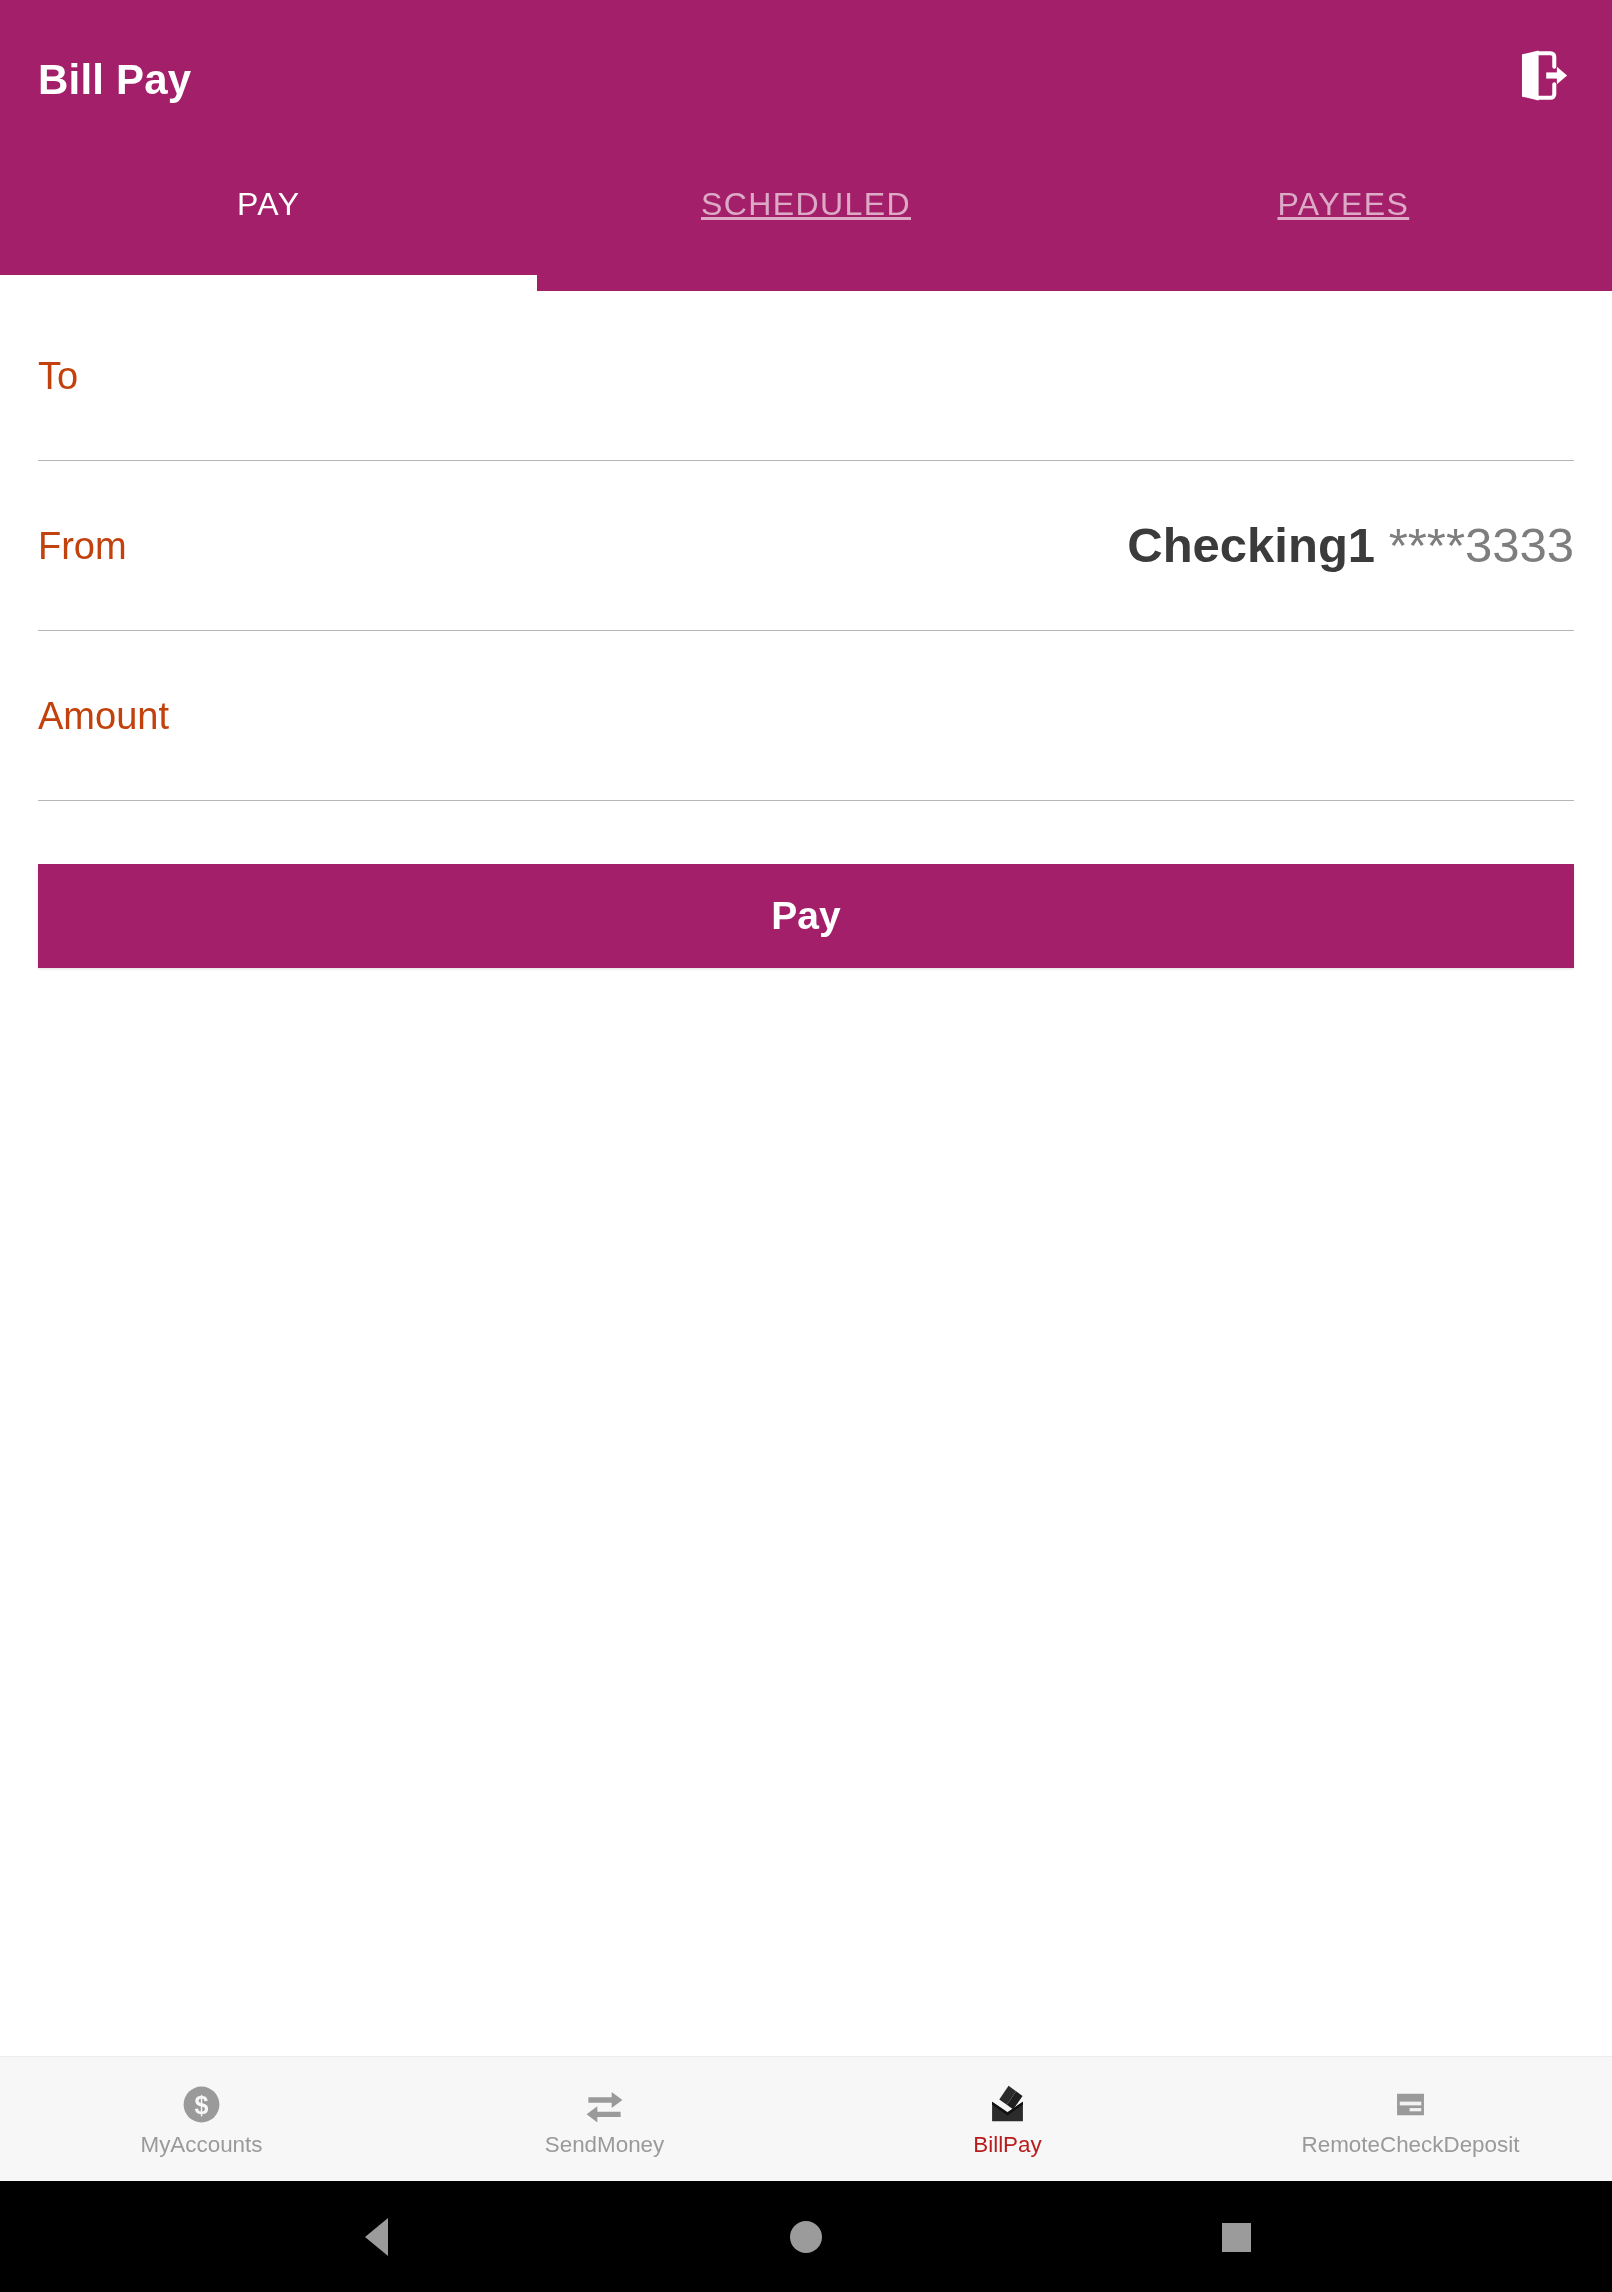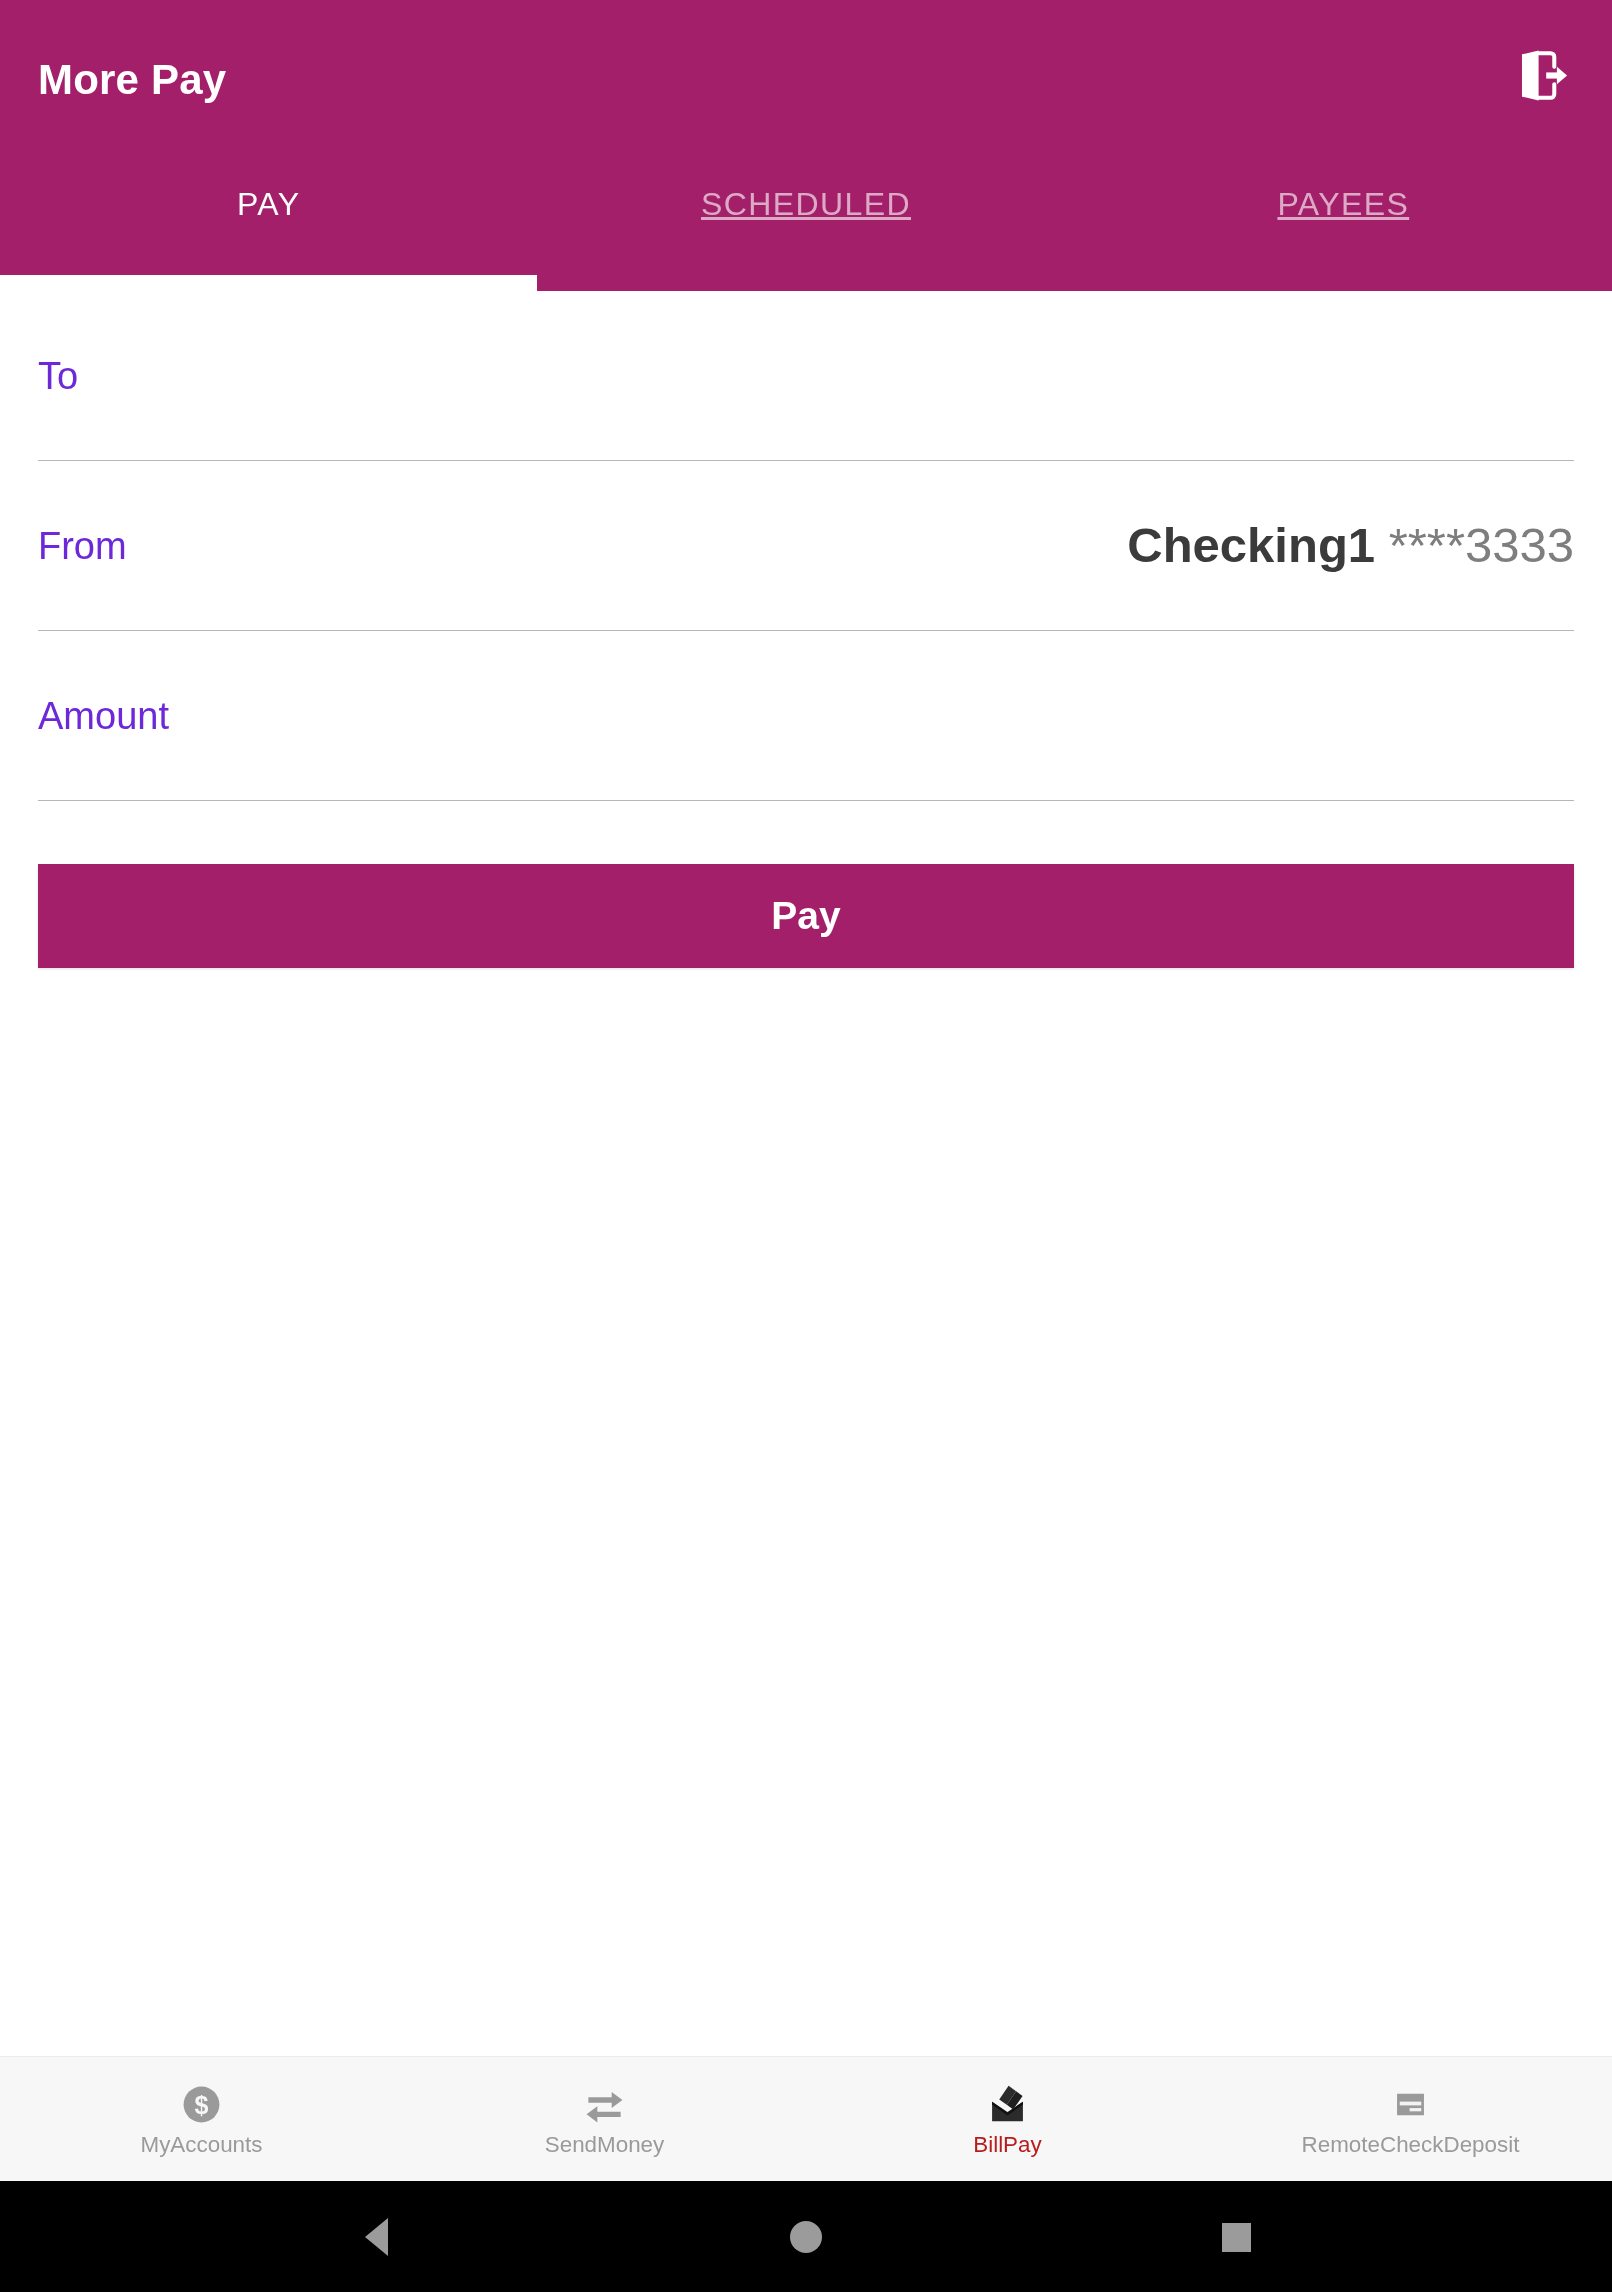--- a/index.html
+++ b/index.html
@@ -96,21 +96,21 @@
     height: 170px;
     border-bottom: 1.8px solid #b6b6b6;
     display: flex;
     align-items: center;
     justify-content: space-between;
     box-sizing: border-box;
     cursor: text;
   }
   .field-label {
     font-size: 38px;
-    color: #6d28d9;
+    color: #c2410c;
     line-height: 1;
   }
   .field-value {
     font-size: 49px;
     line-height: 1;
     text-align: right;
     white-space: nowrap;
   }
   .value-strong {
     color: #3b3b3b;
@@ -209,21 +209,21 @@
     background: #9b9b9b;
   }
 </style>
 </head>
 <body>
 
 <div class="screen">
 
   <div class="appbar">
     <div class="appbar-top">
-      <div class="app-title">More Pay</div>
+      <div class="app-title">Bill Pay</div>
       <div class="logout-btn">
         <svg width="57" height="57" viewBox="0 0 24 24">
           <path d="M4.2 3.1 L11.2 1.5 L11.2 22.5 L4.2 20.9 Z" fill="#ffffff"></path>
           <path d="M11.2 2.6 L16.3 2.6 A1.5 1.5 0 0 1 17.8 4.1 L17.8 8.3" fill="none" stroke="#ffffff" stroke-width="1.7" stroke-linecap="round"></path>
           <path d="M17.8 15.7 L17.8 19.9 A1.5 1.5 0 0 1 16.3 21.4 L11.2 21.4" fill="none" stroke="#ffffff" stroke-width="1.7" stroke-linecap="round"></path>
           <path d="M14.4 12 L21.4 12" stroke="#ffffff" stroke-width="2.6" stroke-linecap="butt"></path>
           <path d="M18.9 8.3 L23.2 12 L18.9 15.7 Z" fill="#ffffff"></path>
         </svg>
       </div>
     </div>

